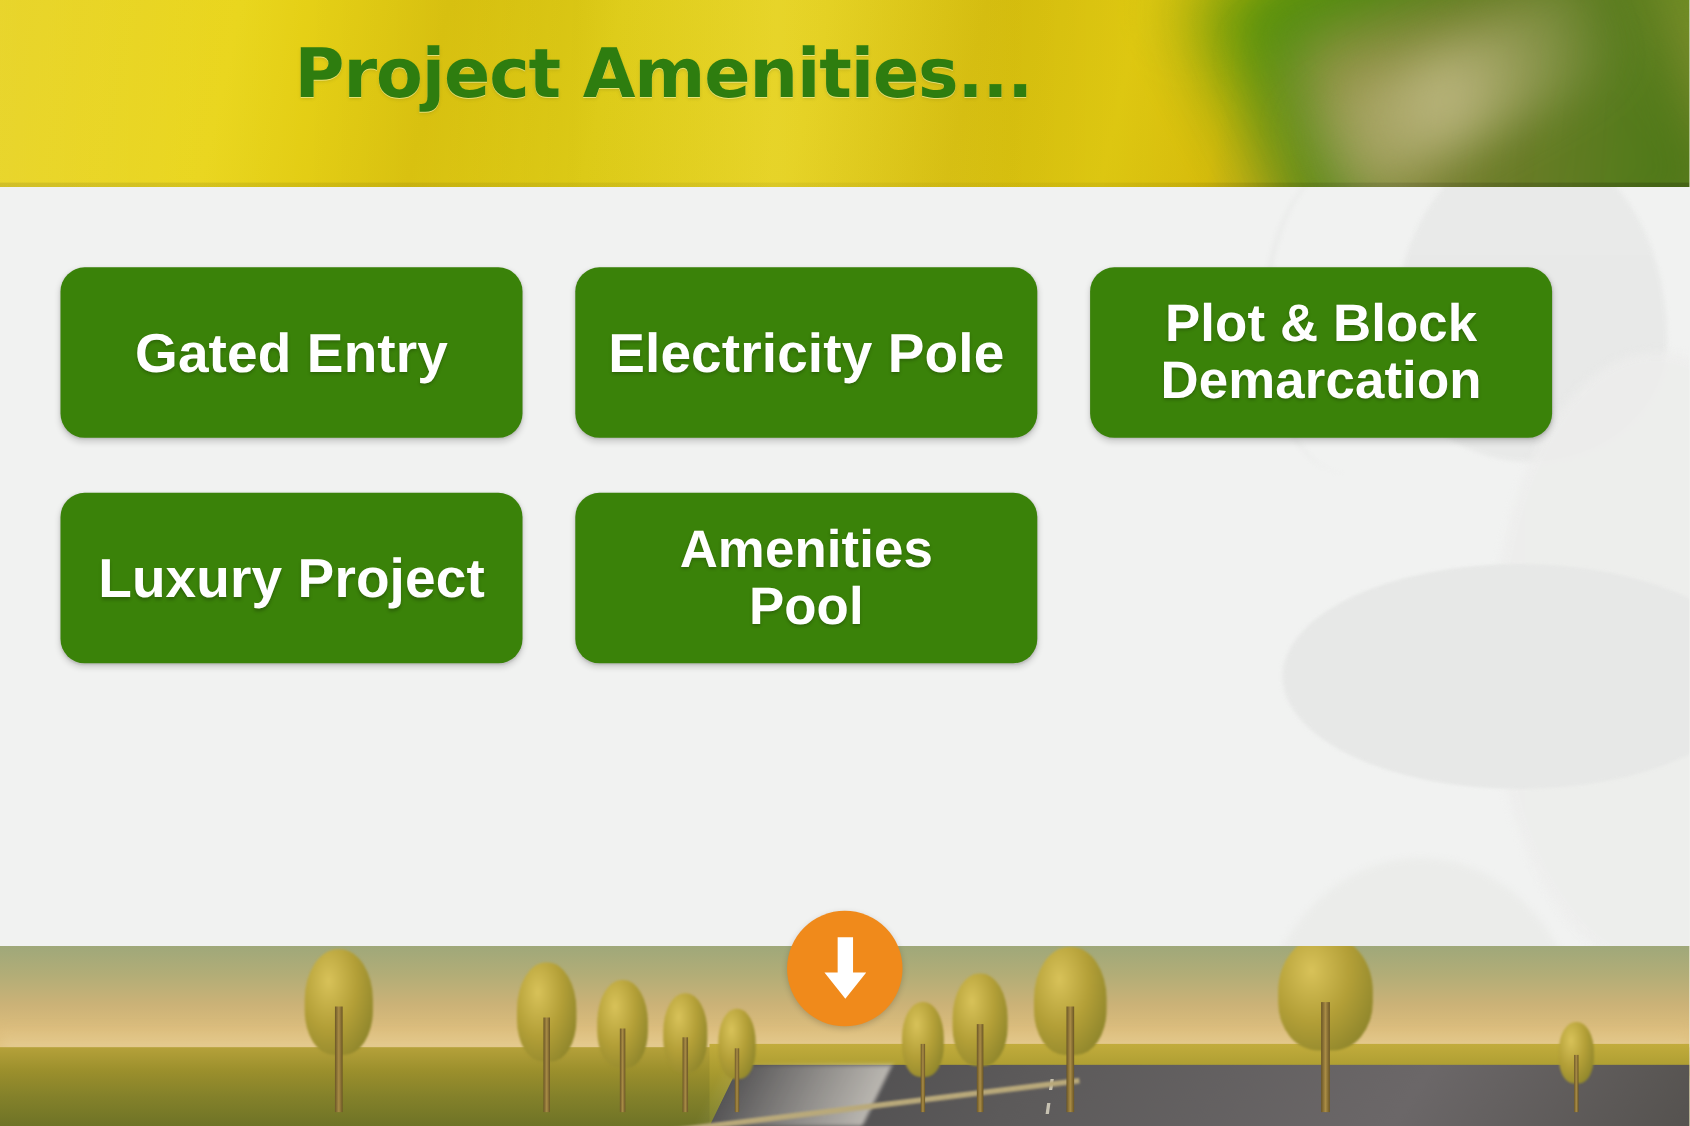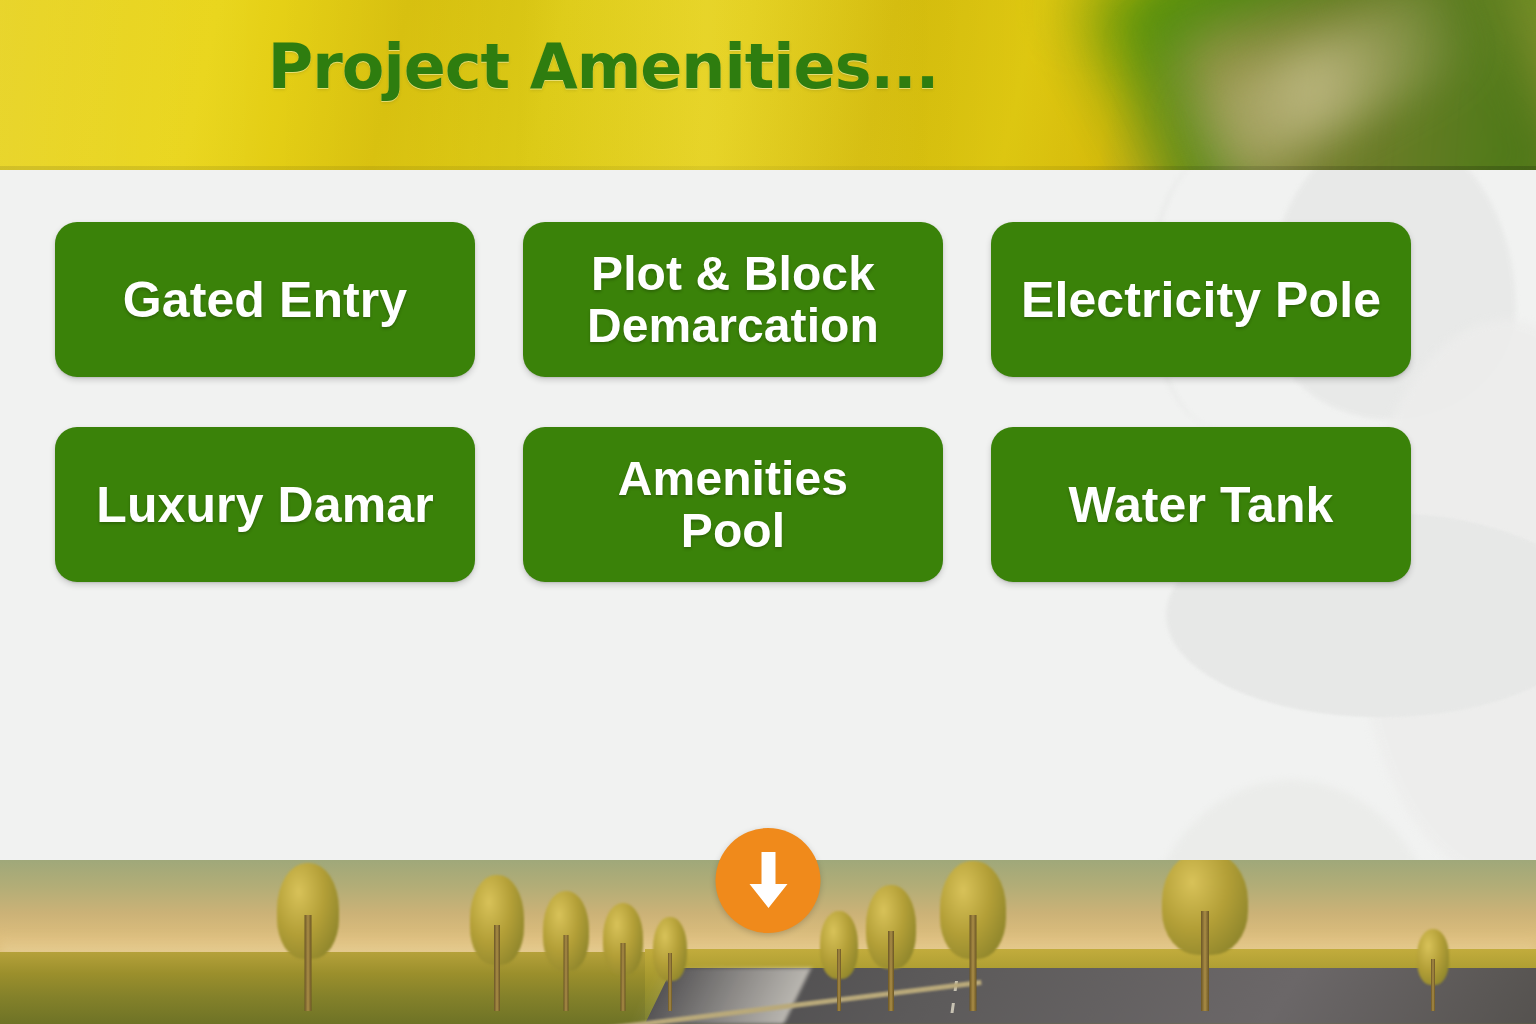--- a/index.html
+++ b/index.html
@@ -136,21 +136,21 @@
     right:238px; top:-20px;
     width:150px; height:280px;
     border-left:5px solid #eaebea;
     border-radius:50% 0 0 50%;
     filter:blur(2px);
   }
 
   
   .grid {
     position:absolute;
-    left:55px; top:52px;
+    left:55px; top:73px;
     width:1355px;
     display:grid;
     grid-template-columns:repeat(3, 420px);
     grid-template-rows:repeat(3, 155px);
     column-gap:48px;
     row-gap:50px;
   }
 
   .amenity-card {
     background:#3a8209;
@@ -284,37 +284,34 @@
     <div class="wm wm-4"></div>
     <div class="wm wm-2"></div>
     <div class="wm wm-3"></div>
     <div class="wm wm-stroke"></div>
 
     <div class="grid">
 
       <div class="amenity-card row-1">
         <span class="amenity-label">Gated Entry</span>
       </div>
+      <div class="amenity-card row-1">
+        <span class="amenity-label">Electricity Pole</span>
+      </div>
       <div class="amenity-card row-1 two-line">
         <span class="amenity-label">Plot &amp; Block
 Demarcation</span>
       </div>
-      <div class="amenity-card row-1">
-        <span class="amenity-label">Electricity Pole</span>
-      </div>
 
       <div class="amenity-card row-2">
-        <span class="amenity-label">Luxury Damar</span>
+        <span class="amenity-label">Luxury Project</span>
       </div>
       <div class="amenity-card row-2 two-line">
         <span class="amenity-label">Amenities
 Pool</span>
-      </div>
-      <div class="amenity-card row-2">
-        <span class="amenity-label">Water Tank</span>
       </div>
 
 
     </div>
   </div>
 
   <div class="photo">
     <div class="sky"></div>
     <div class="treeline"></div>
     <div class="haze"></div>

